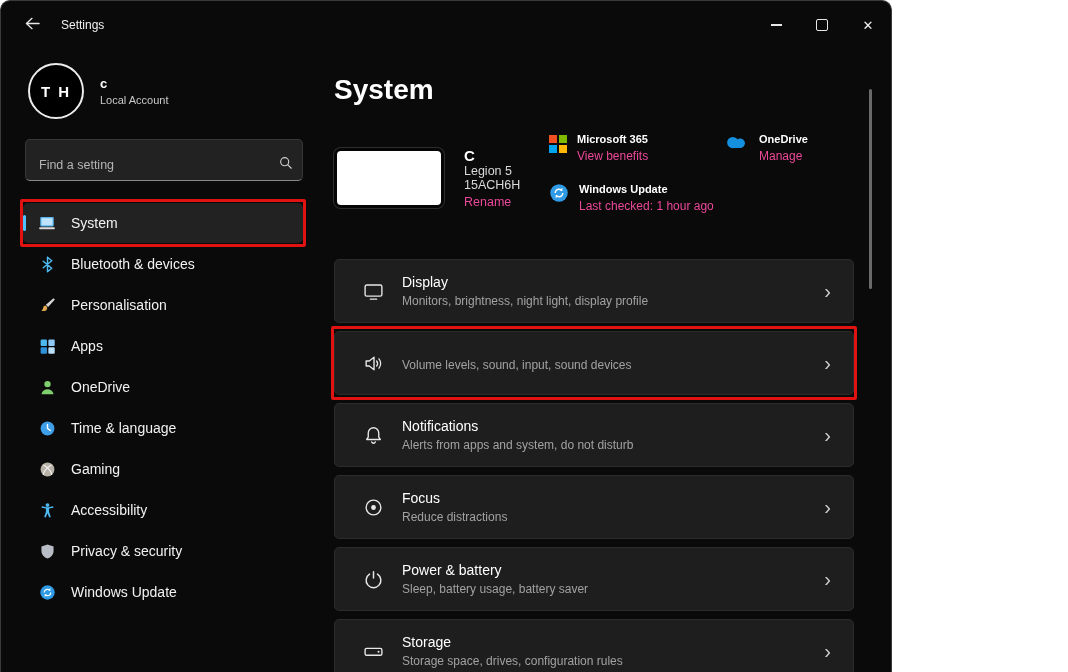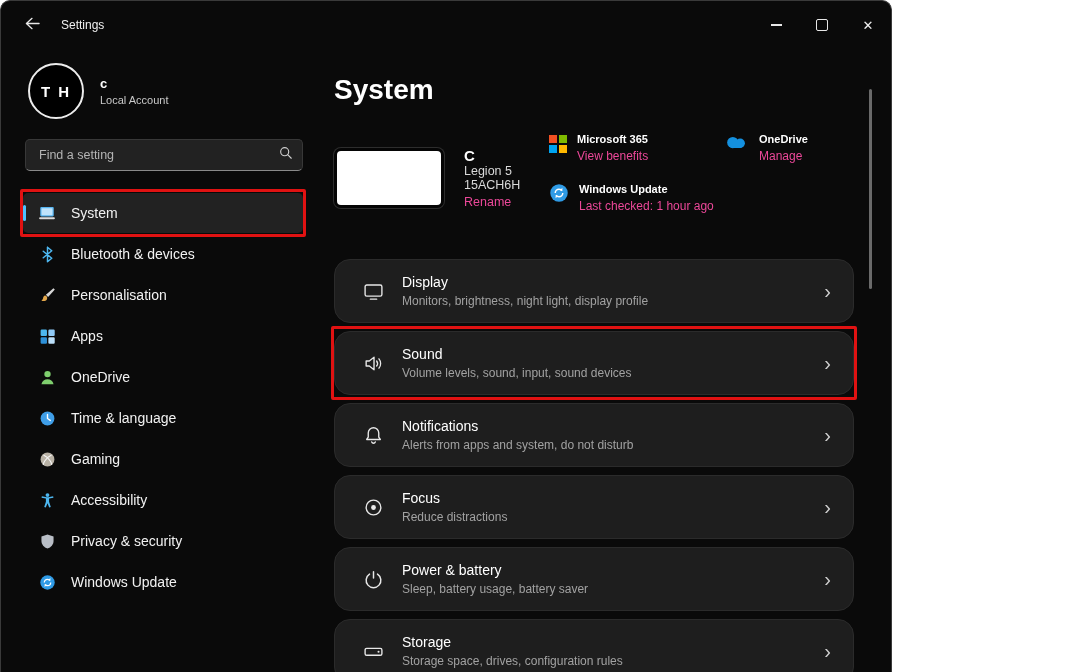--- a/index.html
+++ b/index.html
@@ -19,21 +19,21 @@
   
   .content{display:flex;height:624px;}
   .sidebar{width:322px;flex:0 0 322px;}
   .main{flex:1;padding:24px 37px 0 11px;box-sizing:border-box;min-width:0;}
 
   
   .user{display:flex;align-items:center;gap:16px;padding:14px 0 0 27px;cursor:pointer;}
   .avatar{width:52px;height:52px;border-radius:50%;background:#000;border:2px solid #ececec;color:#fff;font-weight:700;font-size:15px;letter-spacing:2px;display:flex;align-items:center;justify-content:center;}
   .user-name{font-size:13px;font-weight:600;color:#fff;}
   .user-type{font-size:11px;color:#c9c9c9;margin-top:3px;}
-  .searchbox{margin:20px 20px 0 24px;height:30px;background:#222222;border:1px solid #383838;border-bottom:1px solid #8a8a8a;border-radius:5px;display:flex;align-items:center;padding:0 9px 0 11px;}
+  .searchbox{margin:20px 20px 0 24px;height:30px;background:#222222;border:1px solid #383838;border-bottom:1px solid #8a8a8a;border-radius:5px;display:flex;align-items:center;padding:10px 9px 0 11px;}
   .searchbox input{flex:1;background:transparent;border:none;outline:none;color:#e8e8e8;font-size:12.5px;font-family:inherit;}
   .searchbox input::placeholder{color:#b4b4b4;}
   nav{margin-top:22px;}
   .nav-item{position:relative;display:flex;align-items:center;gap:15px;height:40px;margin:0 20px 1px 22px;padding-left:15px;border-radius:5px;cursor:pointer;}
   .nav-item.selected{background:#222222;}
   .accent-pill{position:absolute;left:0;top:12px;width:3px;height:16px;border-radius:2px;background:#4cc2ff;}
   .nav-ic{width:18px;height:18px;display:flex;align-items:center;justify-content:center;flex:0 0 18px;}
   .nav-label{font-size:14px;color:#f2f2f2;white-space:nowrap;}
 
   
@@ -49,21 +49,21 @@
   .st-sub{font-size:12px;color:#ec4899;margin-top:4px;white-space:nowrap;}
   .ms-logo{display:grid;grid-template-columns:8px 8px;grid-template-rows:8px 8px;gap:2px;margin-top:2px;}
   .ms-logo i{display:block;}
   .ms-logo i:nth-child(1){background:#f25022;}
   .ms-logo i:nth-child(2){background:#7fba00;}
   .ms-logo i:nth-child(3){background:#00a4ef;}
   .ms-logo i:nth-child(4){background:#ffb900;}
 
   
   .cards{margin-top:50px;}
-  .card{position:relative;height:64px;background:#1e1e1e;border:1px solid #2b2b2b;border-radius:16px;margin-bottom:8px;display:flex;align-items:center;padding:0 18px 0 27px;box-sizing:border-box;cursor:pointer;}
+  .card{position:relative;height:64px;background:#1e1e1e;border:1px solid #2b2b2b;border-radius:5px;margin-bottom:8px;display:flex;align-items:center;padding:0 18px 0 27px;box-sizing:border-box;cursor:pointer;}
   .card-ic{width:22px;height:22px;flex:0 0 22px;display:flex;align-items:center;justify-content:center;margin-right:18px;}
   .card-title{font-size:14px;color:#ffffff;}
   .card-sub{font-size:12px;color:#a2a2a2;margin-top:4px;}
   .chev{margin-left:auto;font-size:20px;color:#cfcfcf;line-height:1;padding-right:4px;}
 
   
   .annot{position:absolute;border:3px solid #e01212;border-radius:2px;pointer-events:none;z-index:6;}
   .annot-system{inset:-4px -3px;}
   .annot-sound{inset:-6px -4px;}
 
@@ -301,21 +301,20 @@
         </div>
 
         <div class="card">
           <span class="card-ic">
             <svg width="21" height="21" viewBox="0 0 20 20">
                 <path d="M3 7.6h3L10.5 4v12L6 12.4H3z" fill="none" stroke="#e8e8e8" stroke-width="1.3" stroke-linejoin="round"></path>
                 <path d="M13 7.6a4 4 0 0 1 0 4.8M15.2 5.6a7 7 0 0 1 0 8.8" fill="none" stroke="#e8e8e8" stroke-width="1.3" stroke-linecap="round"></path>
               </svg>
           </span>
           <div class="card-text">
-            <div class="card-title">Sound</div>
             <div class="card-sub">Volume levels, sound, input, sound devices</div>
           </div>
           <span class="chev">›</span>
           <span class="annot annot-sound"></span>
         </div>
 
         <div class="card">
           <span class="card-ic">
             <svg width="21" height="21" viewBox="0 0 20 20">
                 <path d="M10 2.6a5 5 0 0 0-5 5v3.9L3.5 13.8h13L15 11.5V7.6a5 5 0 0 0-5-5z" fill="none" stroke="#e8e8e8" stroke-width="1.3" stroke-linejoin="round"></path>

